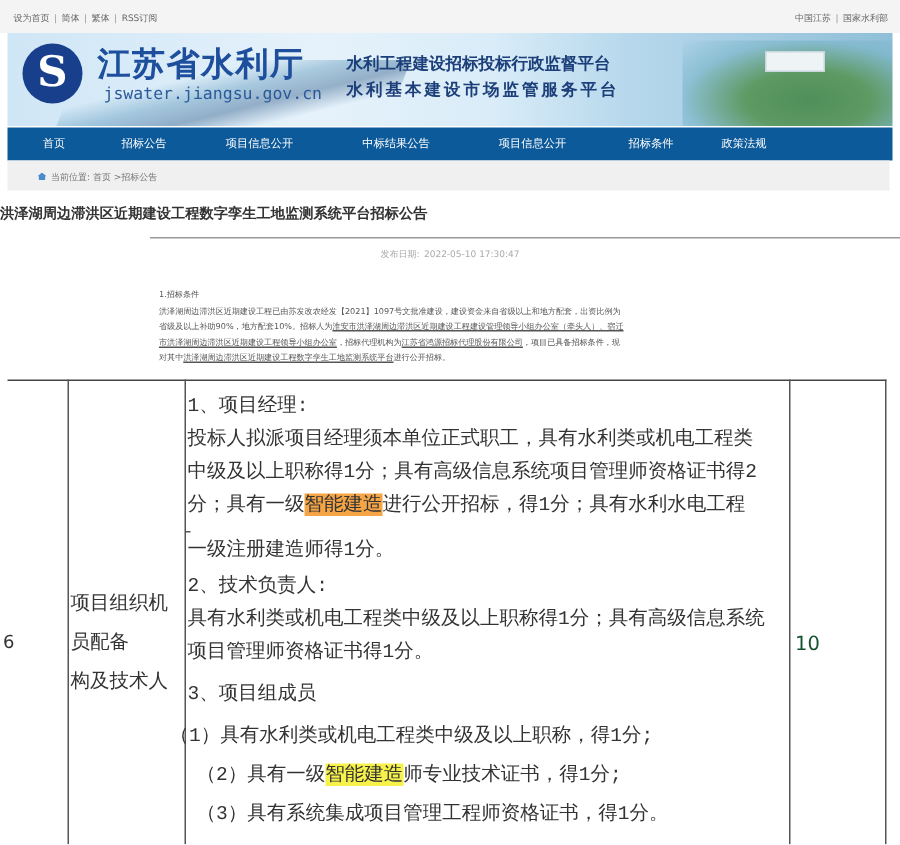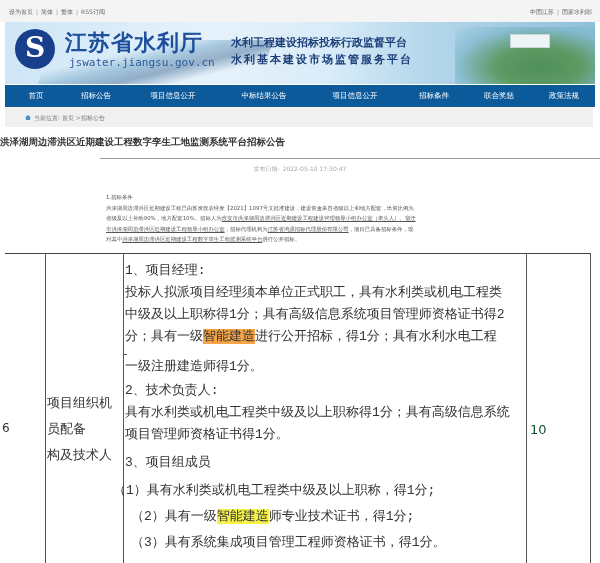--- a/index.html
+++ b/index.html
@@ -85,21 +85,20 @@
     <div class="platform p2">水利基本建设市场监管服务平台</div>
   </div>
 
   <div class="nav">
     <div class="item" style="width:62px">首页</div>
     <div class="item" style="width:58px">招标公告</div>
     <div class="item" style="width:96px">项目信息公开</div>
     <div class="item" style="width:86px">中标结果公告</div>
     <div class="item" style="width:96px">项目信息公开</div>
     <div class="item" style="width:62px">招标条件</div>
-    <div class="item" style="width:68px">联合奖惩</div>
     <div class="item" style="width:62px">政策法规</div>
   </div>
 
   <div class="crumbbar">
     <div class="inner">
       <span class="home-icon"></span><span>当前位置:</span>
       <span>首页</span><span> &gt;</span><span>招标公告</span>
     </div>
   </div>
 

